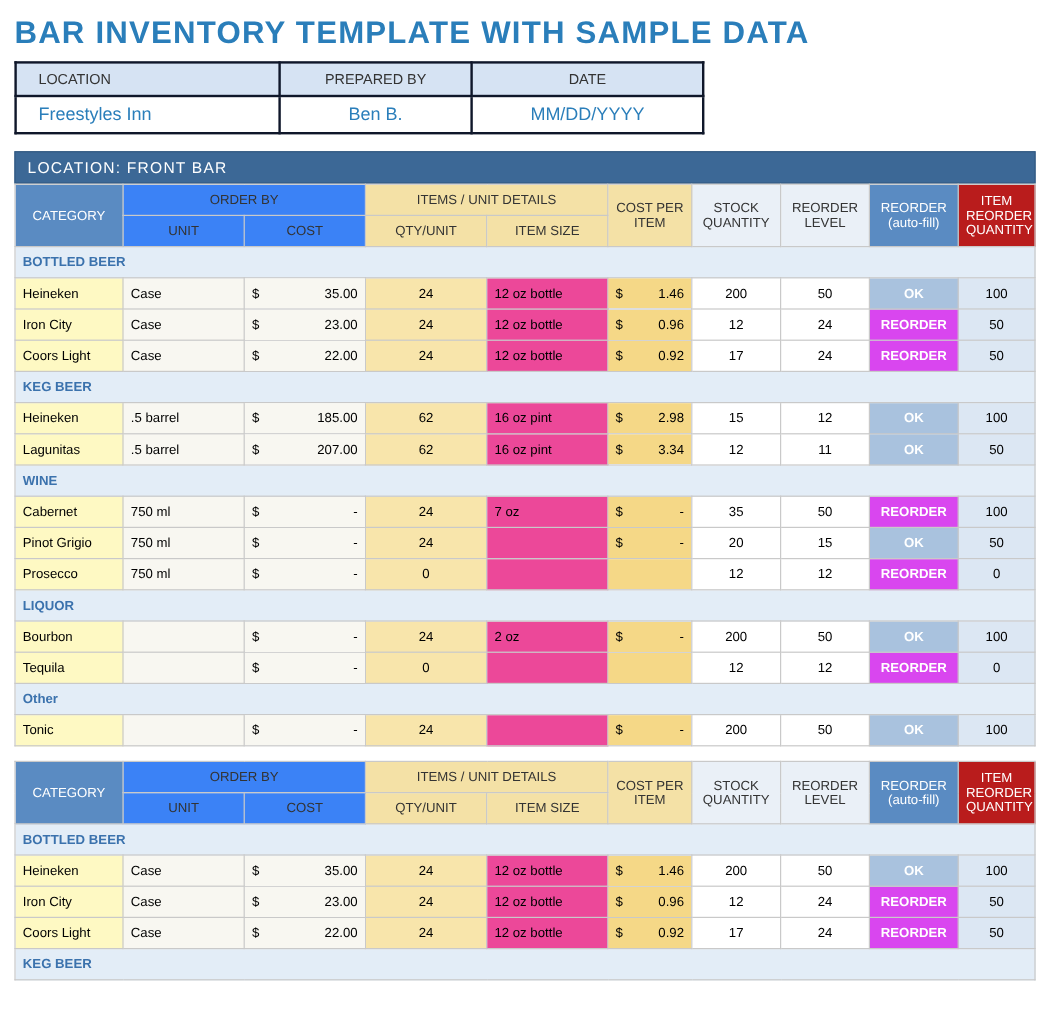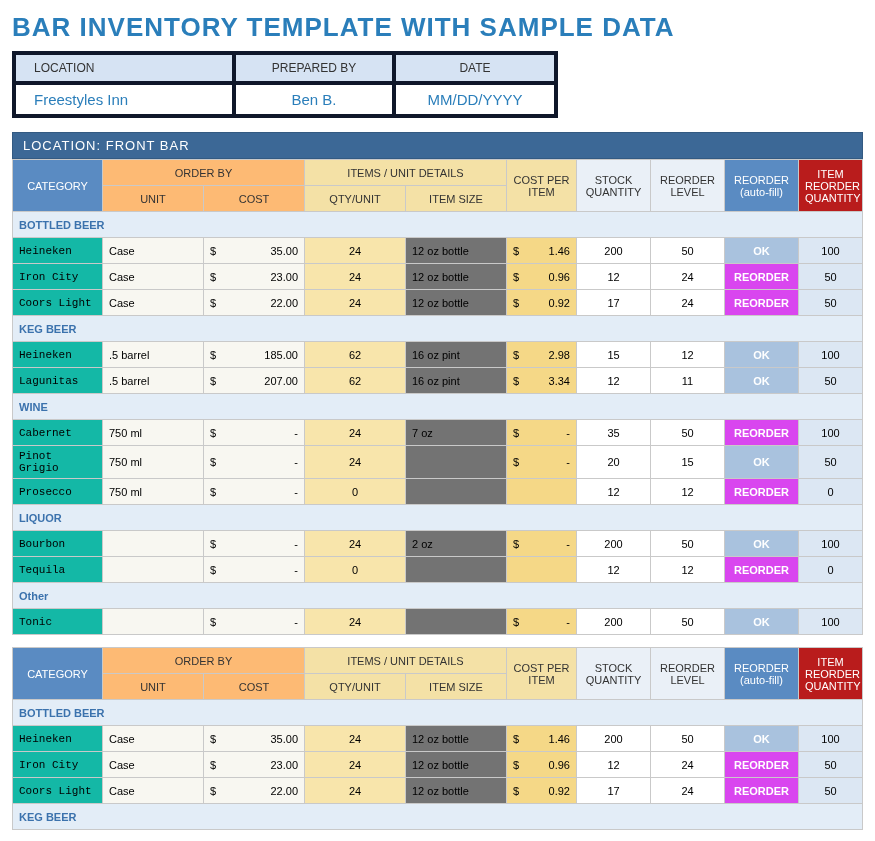--- a/index.html
+++ b/index.html
@@ -16,21 +16,21 @@
     font-size: 26px;
     letter-spacing: 1px;
     font-weight: 600;
     margin-bottom: 8px;
   }
   .meta-table {
     border-collapse: collapse;
     margin-bottom: 14px;
   }
   .meta-table td, .meta-table th {
-    border: 4px solid #0f172a;
+    border: 2px solid #0f172a;
     padding: 6px 18px;
     font-size: 12px;
   }
   .meta-table th {
     background: #d6e3f3;
     color: #333;
     font-weight: 500;
     text-align: center;
   }
   .meta-table td {
@@ -60,63 +60,63 @@
   table.inv th, table.inv td {
     border: 1px solid #c9c9c9;
     padding: 4px 6px;
     font-size: 11px;
     vertical-align: middle;
     height: 26px;
   }
   table.inv thead th { font-weight: 500; text-align: center; }
 
   .h-cat { background:#5a8bc2; color:#fff; width:90px; }
-  .h-order { background:#fdba74; color:#333;margin-left:15px; }
+  .h-order { background:#3b82f6; color:#333;margin-left:15px; }
   .h-items { background:#f4e1a6; color:#333; }
   .h-cost { background:#f4e1a6; color:#333; width:70px; }
   .h-stock { background:#eaf0f7; color:#333; width:74px; }
   .h-reord { background:#eaf0f7; color:#333; width:74px; }
   .h-auto { background:#5a8bc2; color:#fff; width:74px; font-size:10px;}
   .h-irq { background:#b91c1c; color:#fff; width:64px; font-size:10px;}
   .h-order.sub, .h-items.sub { font-size:11px; }
 
   .subcat td {
     background: #e3edf7;
     color: #3b72ad;
     font-weight: 700;
     font-size: 11px;
     padding: 5px 8px;
   }
   tbody td { text-align: left; }
-  tbody td.name { background:#14b8a6; padding-left:6px;font-family:Liberation Mono, monospace;}
+  tbody td.name { background:#fef9c3; padding-left:6px;}
   tbody td.unit { background:#f8f7f1; }
   tbody td.cost { background:#f8f7f1; text-align:right; position:relative; padding-left:16px;}
   tbody td.cost .cur { position:absolute; left:6px; }
   tbody td.qty { background:#f8e5ab; text-align:center; }
-  tbody td.isize { background:#737373;margin-top:47px; }
+  tbody td.isize { background:#ec4899;margin-top:47px; }
   tbody td.cpi { background:#f5d887; text-align:right; position:relative; padding-left:16px;}
   tbody td.cpi .cur { position:absolute; left:6px; }
   tbody td.stock { background:#fff; text-align:center; }
   tbody td.rlevel { background:#fff; text-align:center; }
   tbody td.irq { background:#dce7f3; text-align:center; }
   tbody td.auto { text-align:center; color:#fff; font-weight:700; font-size:11px;}
   .status-ok { background:#a9c2de; }
   .status-re { background:#d946ef; }
 </style>
 </head>
 <body>
 
 <div class="title">BAR INVENTORY TEMPLATE WITH SAMPLE DATA</div>
 
 <table class="meta-table">
   <tbody>
       <tr>
     <th style="width:220px;">LOCATION</th>
     <th style="width:160px;">PREPARED BY</th>
-    <th style="width:162px;">DATE</th>
+    <th style="width:193px;">DATE</th>
   </tr>
   <tr>
     <td>Freestyles Inn</td>
     <td>Ben B.</td>
     <td>MM/DD/YYYY</td>
   </tr>
 </tbody>
   </table>
 
 <div id="locations">

